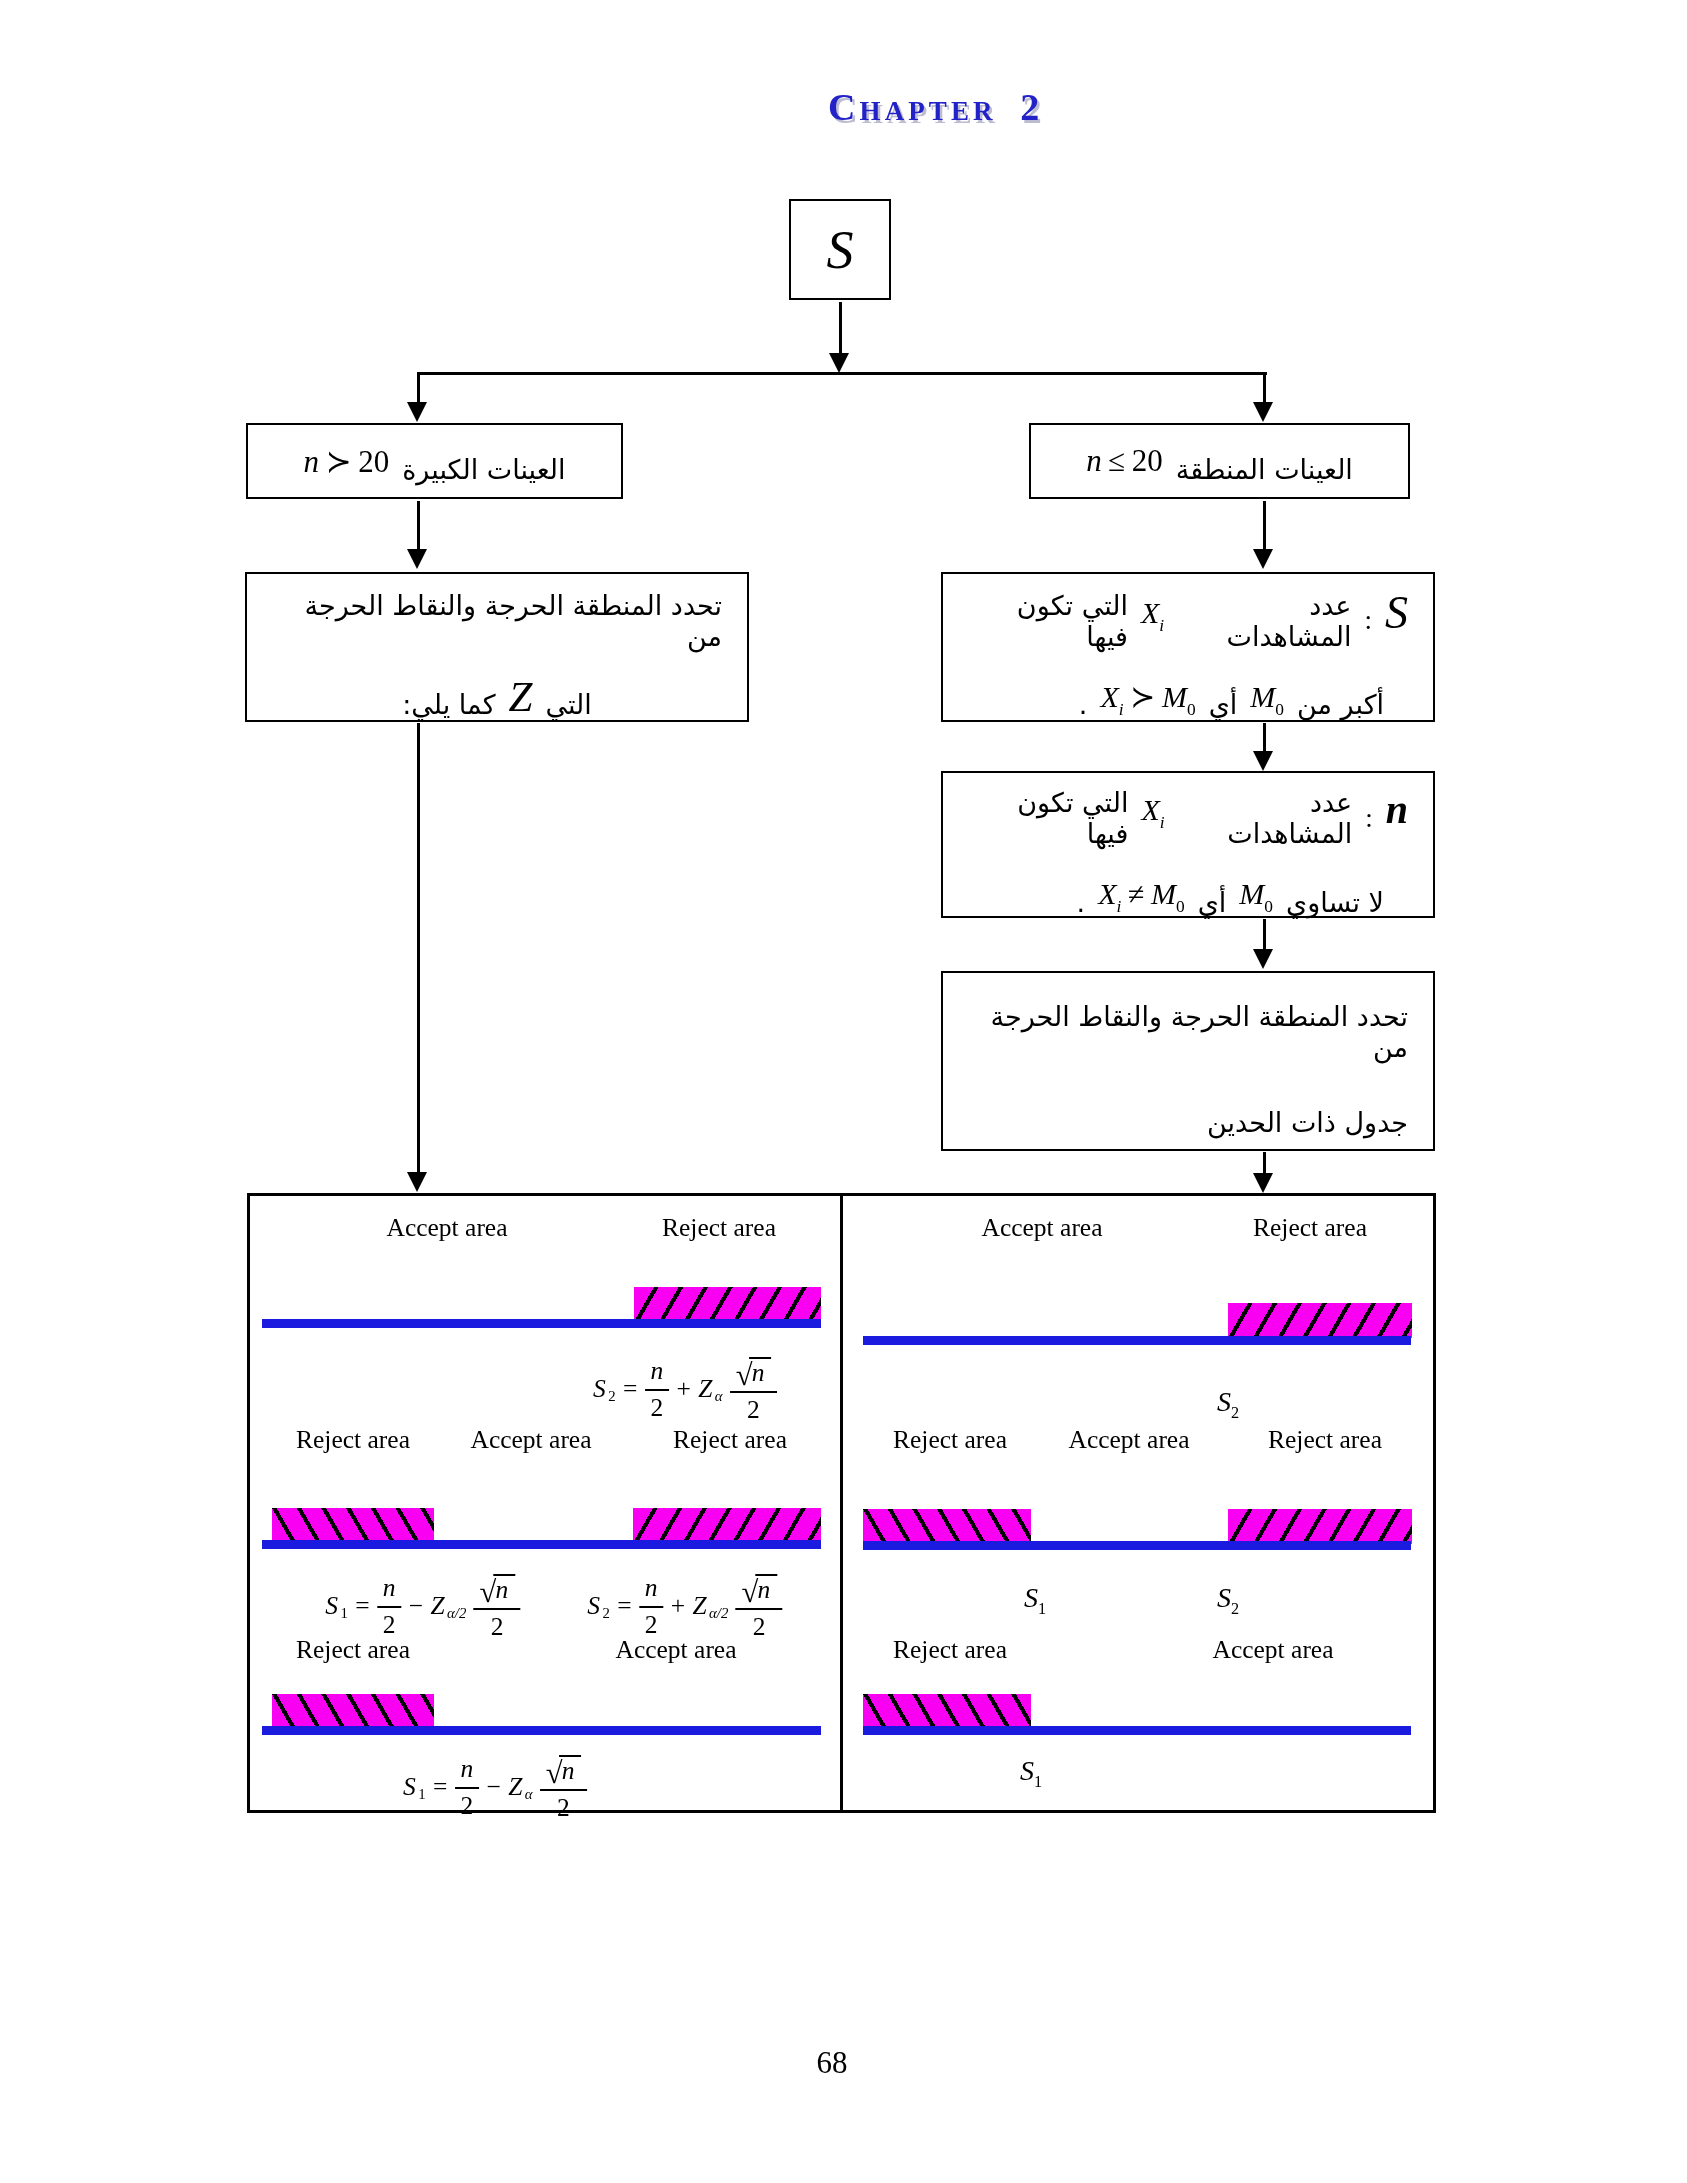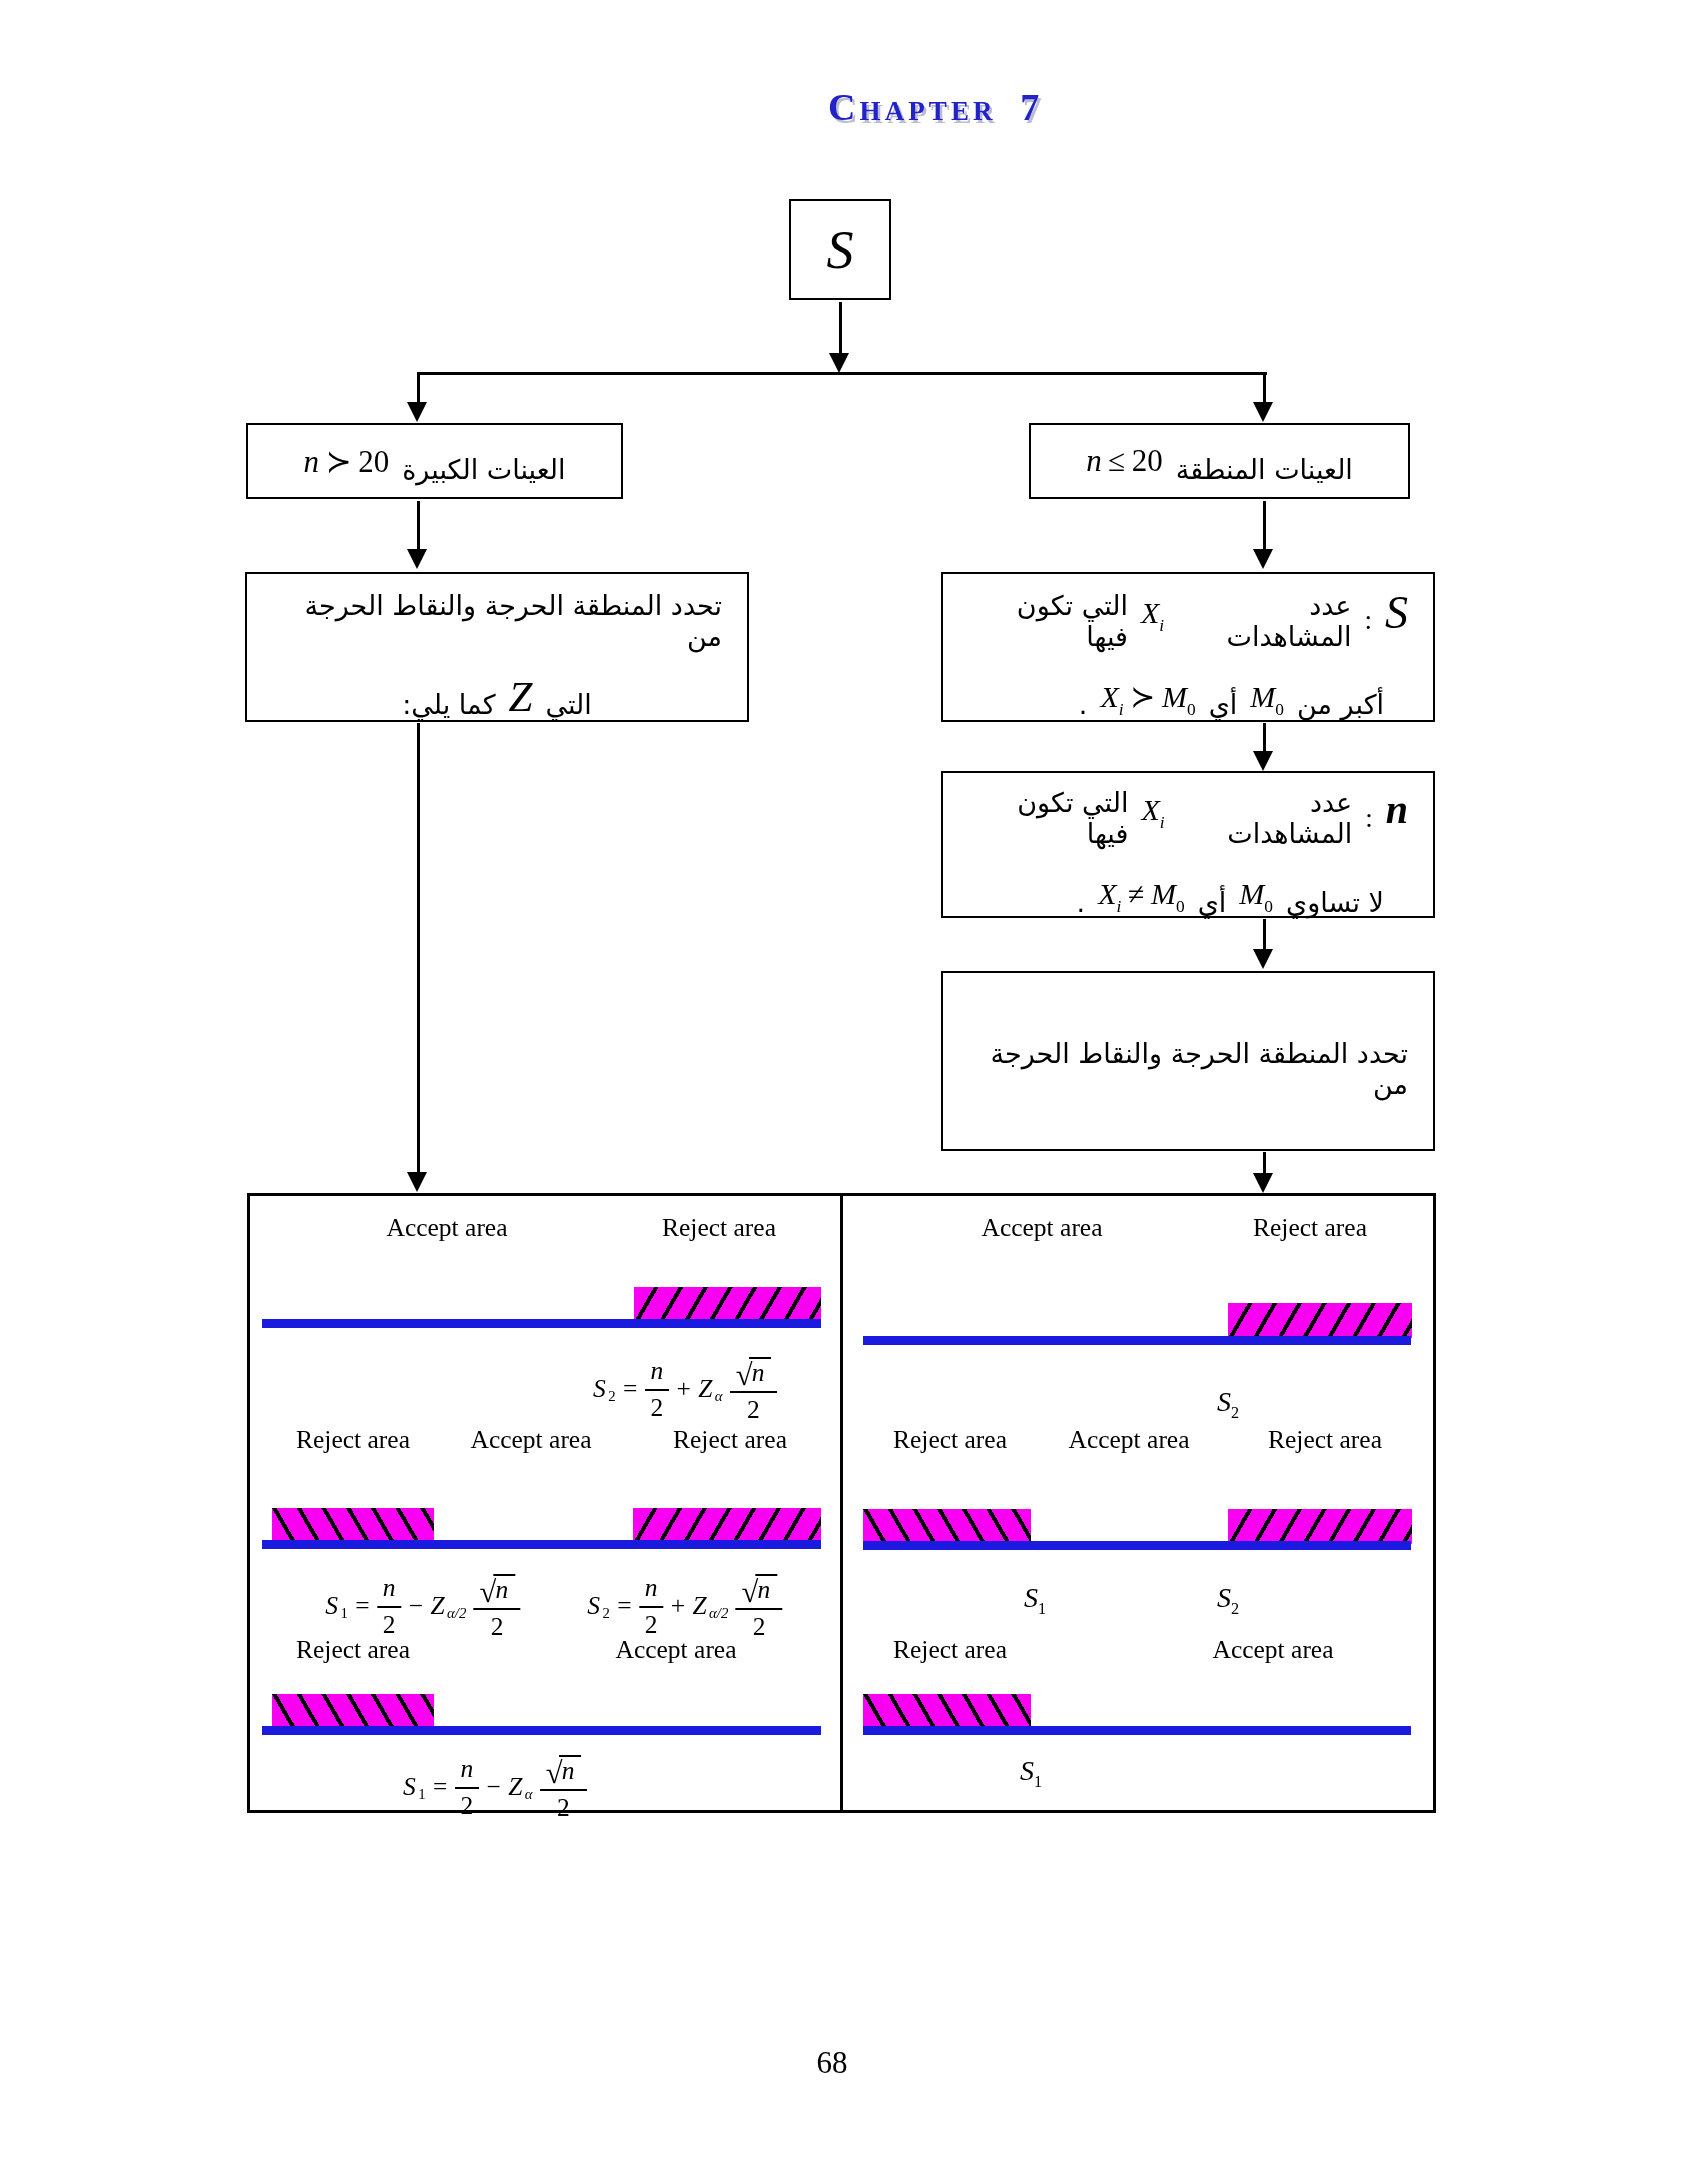--- a/index.html
+++ b/index.html
@@ -55,21 +55,21 @@
   .rdx { font-style:normal; font-size:1.2em; line-height:0.75; margin-right:-3.3px; }
   .rbar { border-top:2.5px solid #000; padding:1.6px 6.6px 0 2.5px; font-style:italic; }
   .slabel { position:absolute; transform:translateX(-50%); font-size:28px; font-style:italic;text-align:right; }
   .pagenum { position:absolute; transform:translateX(-50%); font-size:31px; }
 </style>
 </head>
 <body>
 
 <div id="page">
 
-  <div class="hdr" style="left:828px; top:85px;">Chapter 7</div>
+  <div class="hdr" style="left:828px; top:85px;">Chapter 2</div>
 
   <div class="fbox" style="left:789px; top:199px; width:102px; height:101px;">
     <div class="rootS">S</div>
   </div>
 
   <div class="vline" style="left:839px; top:302px; height:53px;"></div>
   <div class="ahead" style="left:829px; top:353px;"></div>
   <div class="hline" style="left:418px; top:372px; width:849px;"></div>
   <div class="vline" style="left:417px; top:372px; height:31px;"></div>
   <div class="ahead" style="left:407px; top:402px;"></div>
@@ -184,20 +184,23 @@
       <span class="ar">.</span>
     </div>
   </div>
 
   <div class="vline" style="left:1263px; top:919px; height:31px;"></div>
   <div class="ahead" style="left:1253px; top:949px;"></div>
   <div class="fbox" style="left:941px; top:971px; width:494px; height:180px; gap:28px;">
     <div class="arline">
         <span class="ar">تحدد المنطقة الحرجة والنقاط الحرجة من</span>
       </div>
+    <div class="arline">
+        <span class="ar">جدول ذات الحدين</span>
+      </div>
   </div>
   <div class="vline" style="left:1263px; top:1152px; height:23px;"></div>
   <div class="ahead" style="left:1253px; top:1173px;"></div>
 
   <div class="panel" style="left:247px; top:1193px; width:1189px; height:620px;"></div>
   <div class="vline" style="left:840px; top:1193px; height:620px;"></div>
 
   <div class="area-label" style="left:447px; top:1213px;">Accept area</div>
   <div class="area-label" style="left:719px; top:1213px;">Reject area</div>
   <div class="bar fwd" style="left:634px; top:1287px; width:187px;"></div>

